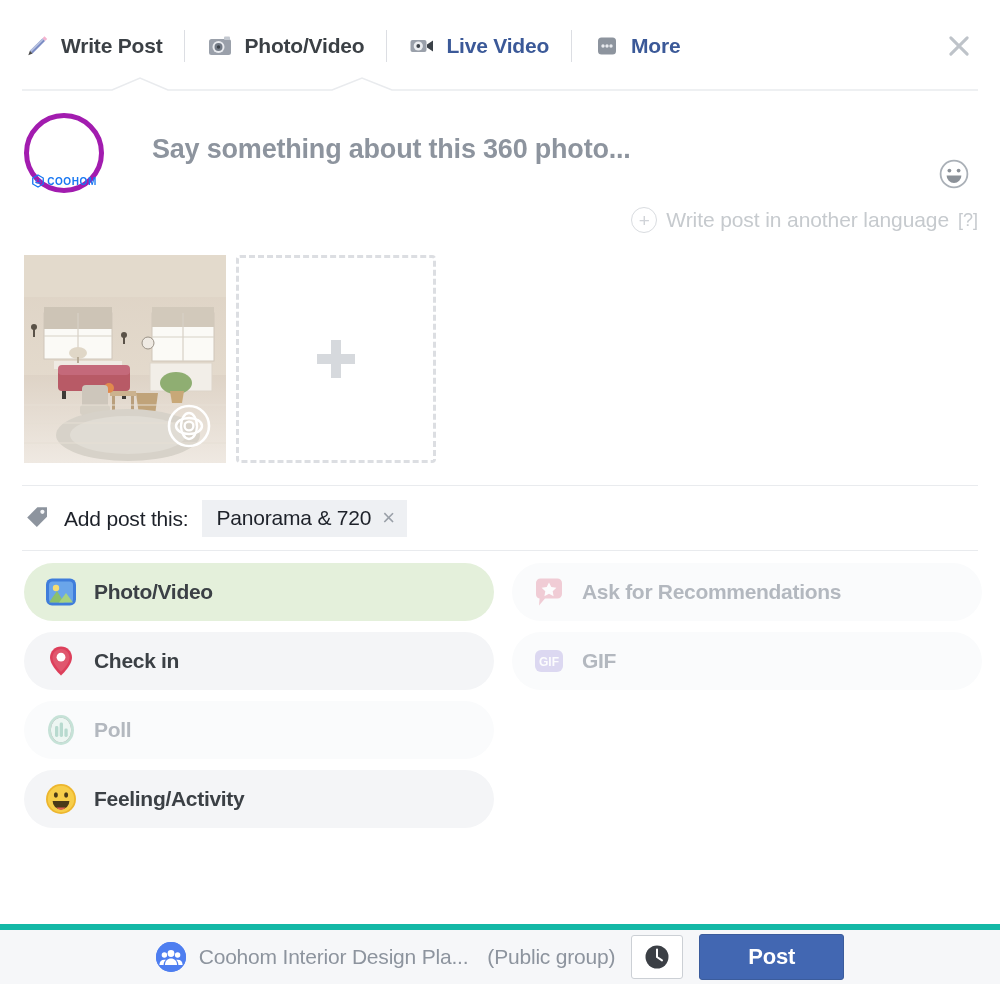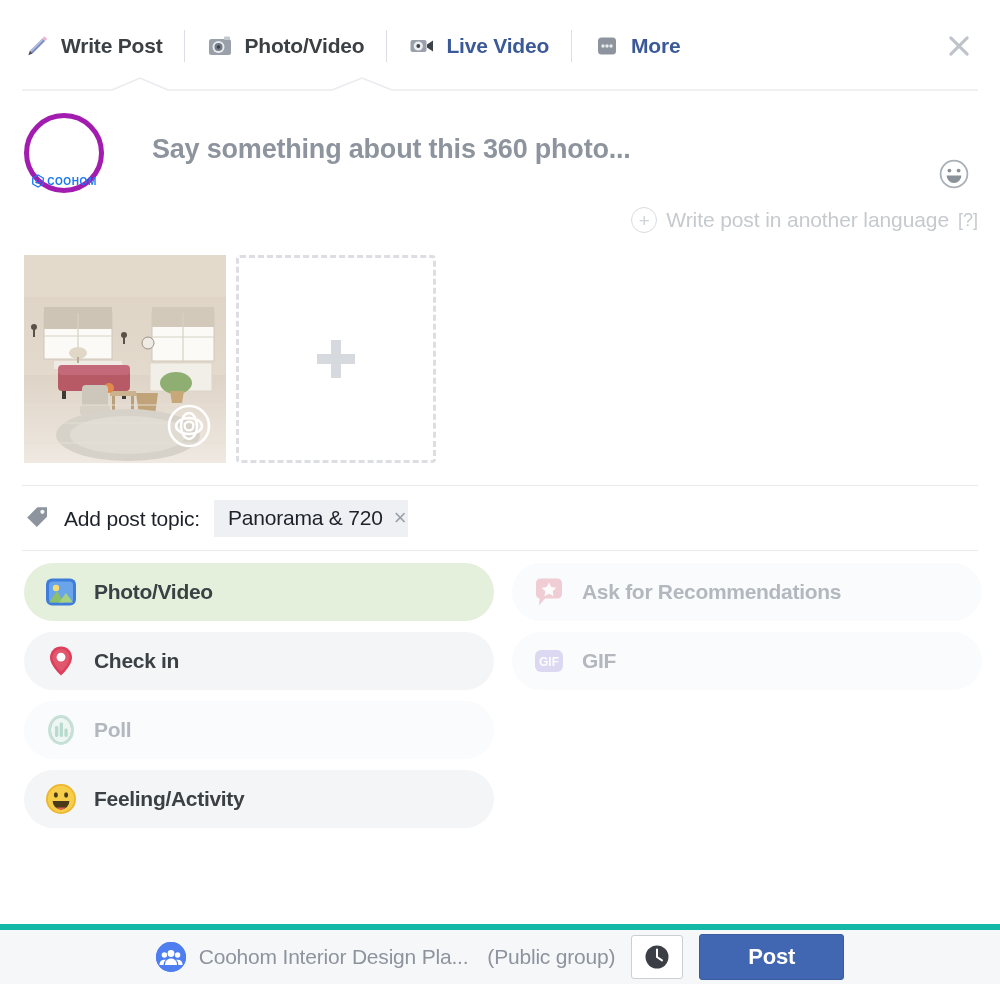--- a/index.html
+++ b/index.html
@@ -158,21 +158,21 @@
   .divider { height: 1px; background: #e9ebee; margin: 22px 22px 0 22px; }
   .topic-row {
     display: flex; align-items: center; gap: 14px;
     padding: 14px 22px 13px 24px;
   }
   .topic-label { font-size: 21px; color: #1d2129; letter-spacing: -0.2px; }
   .topic-chip {
     display: flex; align-items: center; gap: 11px;
     background: #eef0f3;
     border-radius: 0;
-    padding: 6px 1px 7px 14px;
+    padding: 6px 12px 7px 14px;
     cursor: pointer;
   }
   .topic-chip-text { font-size: 21px; color: #1d2129; letter-spacing: -0.2px; }
   .topic-chip-x { font-size: 22px; color: #9aa0a8; line-height: 1; cursor: pointer; }
 
   
   .options {
     display: grid;
     grid-template-columns: 470px 470px;
     gap: 11px 18px;
@@ -425,21 +425,21 @@
 
     <div class="divider"></div>
 
     <div class="topic-row">
       <span>
         <svg viewBox="0 0 26 26" width="26" height="26">
           <path d="M3.2 13.4 L13.4 3.2 L23 3.2 L23 12.8 L12.8 23 Z" fill="#8d949e"></path>
           <circle cx="18.4" cy="7.8" r="2.1" fill="#f4f5f7"></circle>
         </svg>
       </span>
-      <span class="topic-label">Add post topic:</span>
+      <span class="topic-label">Add post this:</span>
       <span class="topic-chip">
         <span class="topic-chip-text">Panorama &amp; 720</span>
         <span class="topic-chip-x">×</span>
       </span>
     </div>
 
     <div class="divider" style="margin-top:0"></div>
 
     <div class="options">
 

